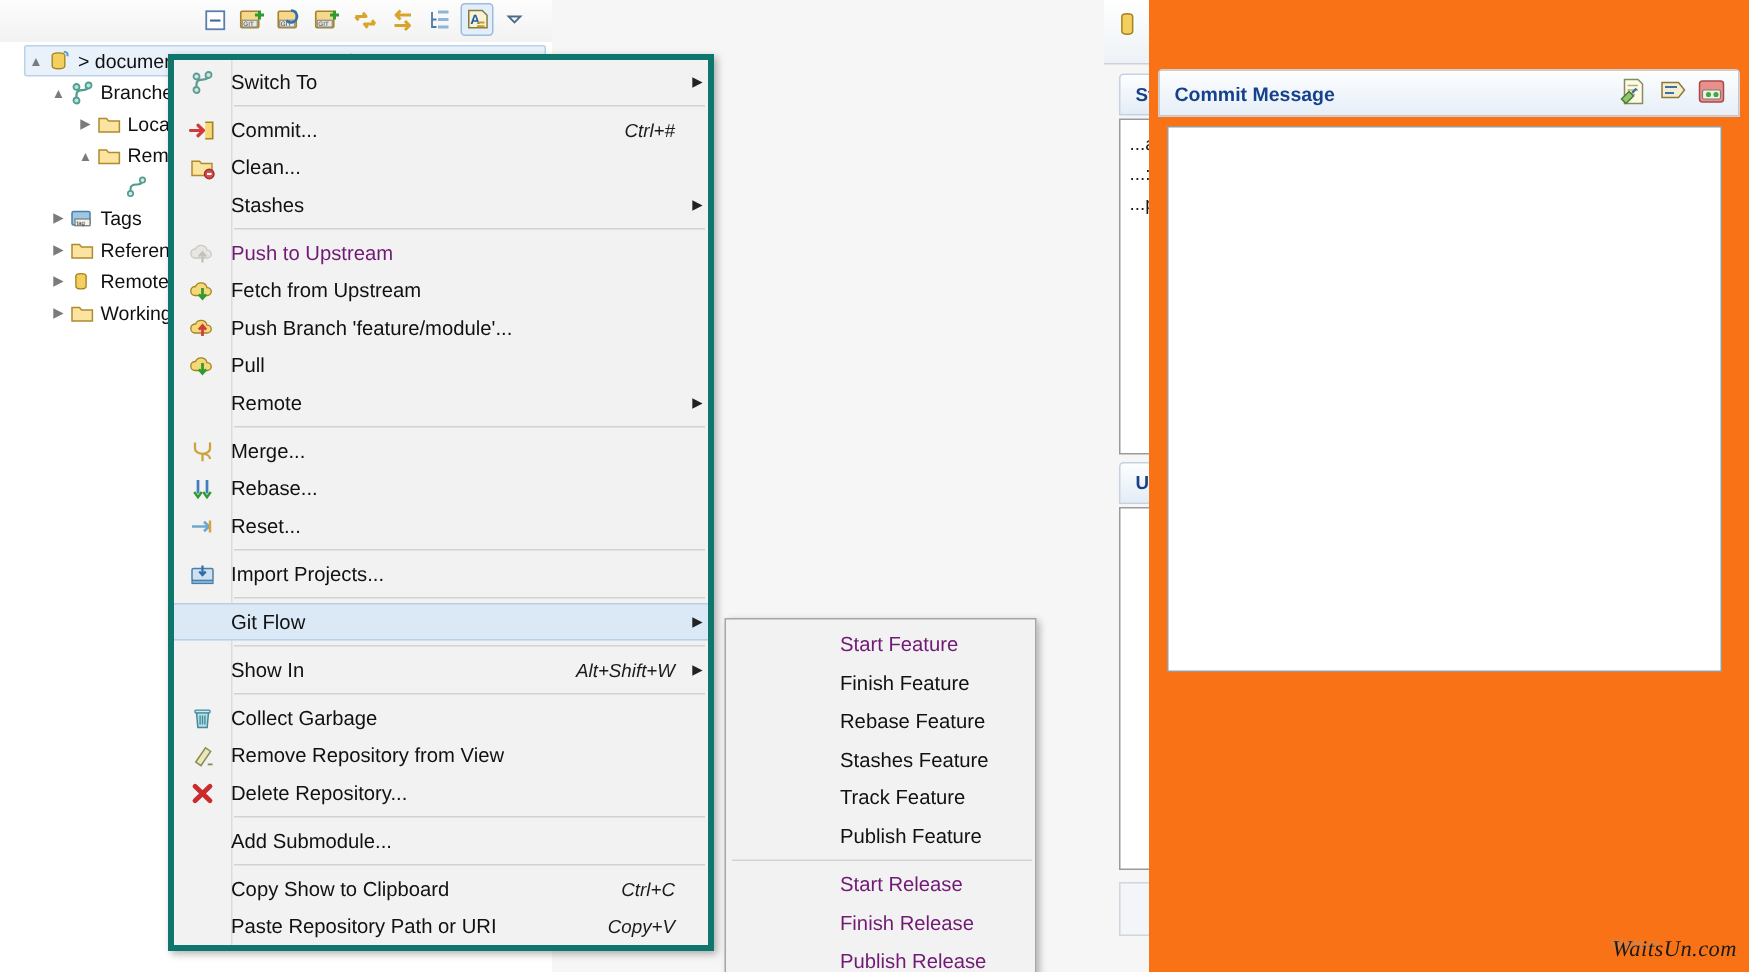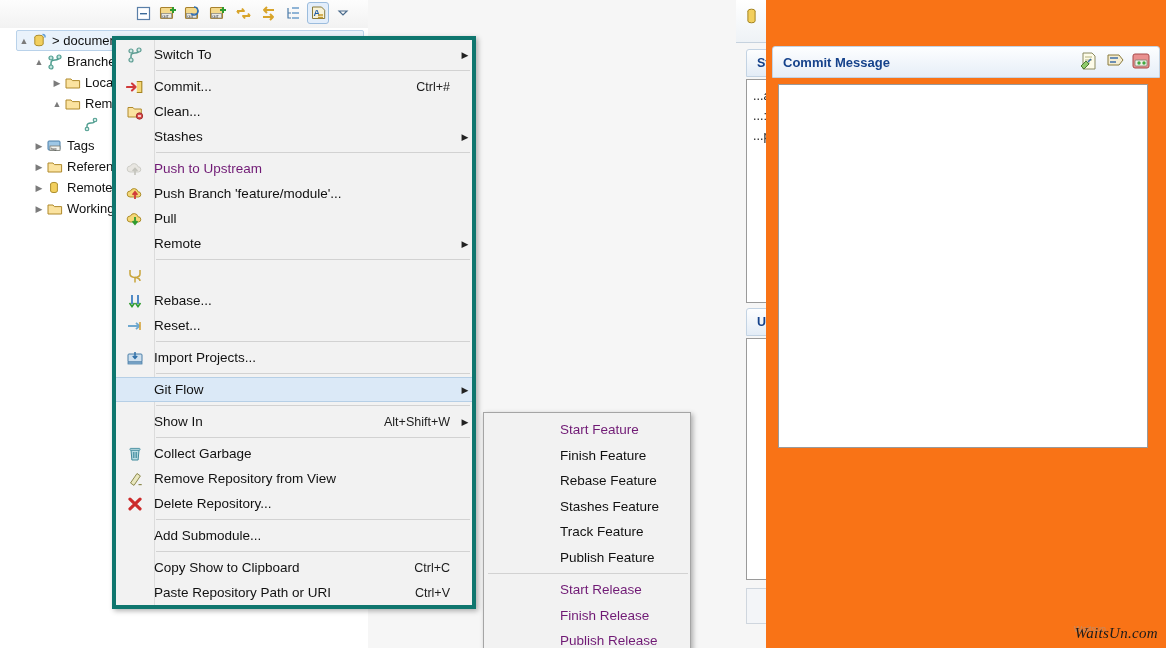--- a/index.html
+++ b/index.html
@@ -69,21 +69,21 @@
     box-shadow:2px 2px 5px rgba(0,0,0,.30);
     padding:2px 0 0 0;box-sizing:border-box;z-index:40;
     overflow:hidden;
   }
   .mi{
     height:25px;display:flex;align-items:center;position:relative;
     font-size:13.5px;color:#111;padding-left:0;box-sizing:border-box;
   }
   .mi .gut{width:38px;flex:0 0 38px;display:flex;align-items:center;justify-content:center;height:100%;}
   .mi .mlabel{flex:1;white-space:nowrap;}
-  .mi .macc{color:#1c1c1c;font-size:12.5px;padding-right:8px;white-space:nowrap;}
+  .mi .macc{color:#1c1c1c;font-size:12.5px;padding-right:8px;white-space:nowrap;font-style:italic;}
   .mi .marrow{width:14px;flex:0 0 14px;text-align:center;color:#222;font-size:9px;}
   .mi.disabled .mlabel{color:#701a75;}
   .mi.sel{background:#dbe9f7;border-top:1px solid #b6cfe6;border-bottom:1px solid #b6cfe6;}
   .msep{height:1px;background:#d2d2d2;margin:3px 2px 3px 40px;}
   .mgutline{position:absolute;left:38px;top:0;bottom:0;width:1px;background:#dcdcdc;}
 
   
   #ctx-submenu{
     left:483px;top:412px;width:208px;
     background:#f2f2f2;border:1px solid #a5a5a5;
@@ -406,20 +406,30 @@
     <span class="gut">
       <svg width="18" height="16" viewBox="0 0 18 16" opacity=".45">
           <path d="M4 11 a3 3 0 0 1 .4 -6 a4 4 0 0 1 7.6 .8 a2.6 2.6 0 0 1 .4 5.2 z" fill="#ddd9cd" stroke="#9a9a8c" stroke-width=".9"></path>
           <path d="M9 14 v-6 M6.6 10 L9 7.4 L11.4 10" fill="none" stroke="#8a8a7a" stroke-width="1.6"></path>
         </svg>
     </span>
     <span class="mlabel">Push to Upstream</span>
     <span class="marrow"></span>
   </div>
 
+  <div class="mi">
+    <span class="gut">
+      <svg width="18" height="16" viewBox="0 0 18 16">
+          <path d="M4 11 a3 3 0 0 1 .4 -6 a4 4 0 0 1 7.6 .8 a2.6 2.6 0 0 1 .4 5.2 z" fill="#f5d878" stroke="#a5841f" stroke-width=".9"></path>
+          <path d="M9 6 v7 M6.6 10.2 L9 13 L11.4 10.2" fill="none" stroke="#2e9b2e" stroke-width="1.8"></path>
+        </svg>
+    </span>
+    <span class="mlabel">Fetch from Upstream</span>
+    <span class="marrow"></span>
+  </div>
 
   <div class="mi">
     <span class="gut">
       <svg width="18" height="16" viewBox="0 0 18 16">
           <path d="M4 11 a3 3 0 0 1 .4 -6 a4 4 0 0 1 7.6 .8 a2.6 2.6 0 0 1 .4 5.2 z" fill="#f5d878" stroke="#a5841f" stroke-width=".9"></path>
           <path d="M9 13 v-7 M6.6 8.8 L9 6 L11.4 8.8" fill="none" stroke="#d03a3a" stroke-width="1.8"></path>
         </svg>
     </span>
     <span class="mlabel">Push Branch 'feature/module'...</span>
     <span class="marrow"></span>
@@ -444,20 +454,21 @@
   <div class="msep"></div>
 
   <div class="mi">
     <span class="gut">
       <svg width="18" height="16" viewBox="0 0 18 16">
           <path d="M4 2 v4 q0 3 5 3.5 q5 .5 5 3.5" fill="none" stroke="#c8a43a" stroke-width="1.5"></path>
           <path d="M14 2 v4 q0 3 -5 3.5" fill="none" stroke="#c8a43a" stroke-width="1.5"></path>
           <path d="M9 9.5 v5" stroke="#c8a43a" stroke-width="1.5"></path>
         </svg>
     </span>
+    <span class="mlabel">Merge...</span>
     <span class="marrow"></span>
   </div>
 
   <div class="mi">
     <span class="gut">
       <svg width="18" height="16" viewBox="0 0 18 16">
           <path d="M6 2 v9 M12 2 v9" stroke="#3f7fc0" stroke-width="1.8"></path>
           <path d="M3.5 10 L6 13.5 L8.5 10" fill="none" stroke="#2e9b2e" stroke-width="1.6"></path>
           <path d="M9.5 10 L12 13.5 L14.5 10" fill="none" stroke="#2e9b2e" stroke-width="1.6"></path>
         </svg>
@@ -550,21 +561,21 @@
   <div class="mi">
     <span class="gut"></span>
     <span class="mlabel">Copy Show to Clipboard</span>
     <span class="macc">Ctrl+C</span>
     <span class="marrow"></span>
   </div>
 
   <div class="mi">
     <span class="gut"></span>
     <span class="mlabel">Paste Repository Path or URI</span>
-    <span class="macc">Ctrl+V</span>
+    <span class="macc">Copy+V</span>
     <span class="marrow"></span>
   </div>
 </div>
 
 <div class="abs" id="ctx-submenu">
   <div class="mi disabled">
     <span class="gut"></span>
     <span class="mlabel">Start Feature</span>
   </div>
   <div class="mi">

